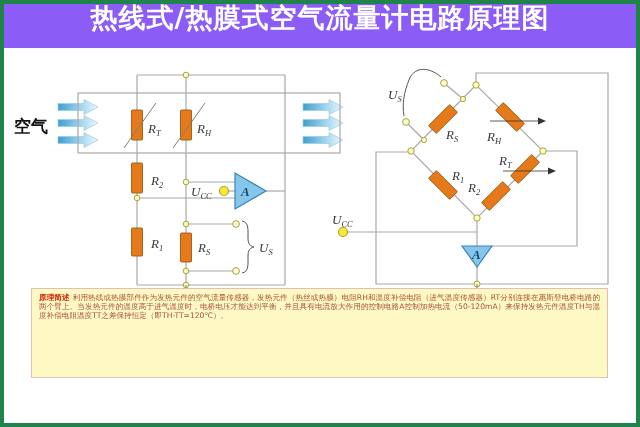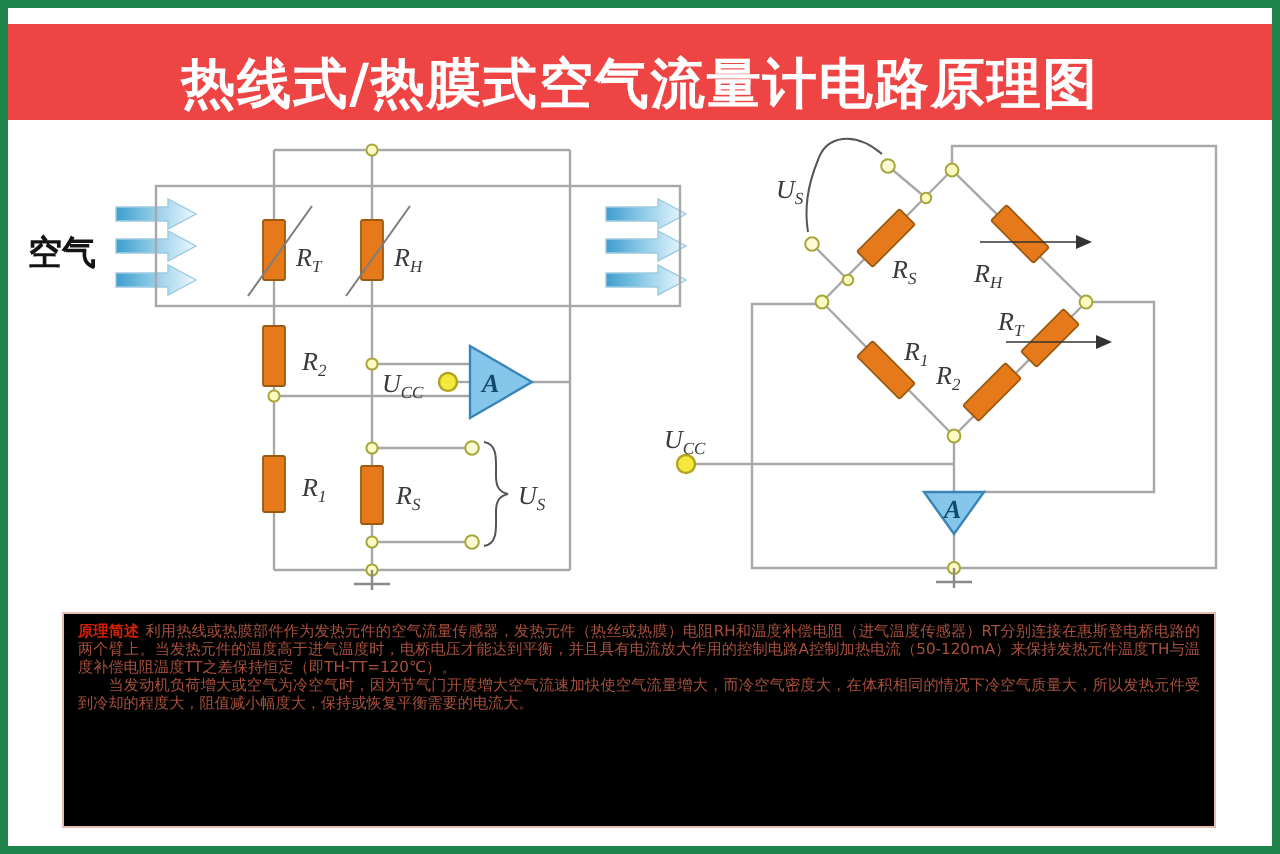--- a/index.html
+++ b/index.html
@@ -1,41 +1,41 @@
 <!DOCTYPE html>
 <html><head>
 <meta charset="utf-8">
 <style>
   html,body{margin:0;padding:0;background:#888;}
   .canvas{position:relative;width:640px;height:427px;background:#ffffff;overflow:hidden;
           font-family:"DejaVu Sans",sans-serif;}
   .frame{position:absolute;inset:0;border:4px solid #1e8449;box-sizing:border-box;pointer-events:none;z-index:9;}
-  .titlebar{position:absolute;left:4px;top:12px;width:632px;height:48px;background:#ef4444;
-            display:flex;align-items:flex-end;justify-content:center;z-index:5;}
+  .titlebar{position:absolute;left:4px;top:0;width:632px;height:48px;background:#8b5cf6;
+            display:flex;align-items:flex-start;justify-content:center;z-index:5;}
   .titlebar h1{margin:0;color:#ffffff;font-size:27px;font-weight:bold;letter-spacing:1px;
                font-family:"DejaVu Sans",sans-serif;}
   svg{position:absolute;left:0;top:0;}
   .wire{stroke:#a8a8a8;stroke-width:1.2;fill:none;}
   .duct{stroke:#a8a8a8;stroke-width:1.2;fill:none;}
   .res{stroke:#9a5a12;stroke-width:0.9;}
   .slash{stroke:#7d7d7d;stroke-width:1;}
   .node{fill:#fdfbc0;stroke:#a7a63a;stroke-width:1;}
   .term{fill:#fcfad4;stroke:#a7a63a;stroke-width:1;}
   .pwr{fill:#f6e93e;stroke:#b0a41c;stroke-width:1.2;}
   .amp{stroke:#3a85b8;stroke-width:1.2;}
   .rlabel{font:italic 13px "Liberation Serif","DejaVu Serif",serif;fill:#3a3a3a;}
   .rlabel .sub{font-size:8.5px;}
   .alabel{font:italic bold 13px "Liberation Serif","DejaVu Serif",serif;fill:#14496e;}
   .cjk{font:bold 17px "DejaVu Sans",sans-serif;fill:#141414;}
   .brace{stroke:#555;stroke-width:1;fill:none;}
   .meas{stroke:#333;stroke-width:0.8;}
   .meashead{fill:#333;stroke:none;}
   .gnd{stroke:#8a8a8a;stroke-width:1.2;fill:none;}
-  .notes{position:absolute;left:31px;top:306px;width:577px;height:108px;box-sizing:border-box;
-         border:1px solid #e3beb6;background:#000000;padding:5px 7px;z-index:4;
+  .notes{position:absolute;left:31px;top:288px;width:577px;height:90px;box-sizing:border-box;
+         border:1px solid #e3beb6;background:#fef9c3;padding:5px 7px;z-index:4;
          color:#a8503c;font-size:7.6px;line-height:1.18;text-align:justify;}
   .notes p{margin:0;text-indent:2em;}
   .notes p.first{text-indent:0;}
   .notes .hd{color:#d42000;font-weight:bold;margin-right:3px;}
 </style>
 </head>
 <body>
 
 <div class="canvas">
 
@@ -174,17 +174,16 @@
       <text class="rlabel" x="452" y="180"><tspan>R</tspan><tspan class="sub" dy="3">1</tspan></text>
       <text class="rlabel" x="468" y="192"><tspan>R</tspan><tspan class="sub" dy="3">2</tspan></text>
       <text class="rlabel" x="499" y="165"><tspan>R</tspan><tspan class="sub" dy="3">T</tspan></text>
       <text class="rlabel" x="332" y="224"><tspan>U</tspan><tspan class="sub" dy="3">CC</tspan></text>
       <text class="alabel" x="472" y="259">A</text>
     </g>
   </svg>
 
   <div class="notes">
     <p class="first"><span class="hd">原理简述</span><span>利用热线或热膜部件作为发热元件的空气流量传感器，发热元件（热丝或热膜）电阻RH和温度补偿电阻（进气温度传感器）RT分别连接在惠斯登电桥电路的两个臂上。当发热元件的温度高于进气温度时，电桥电压才能达到平衡，并且具有电流放大作用的控制电路A控制加热电流（50-120mA）来保持发热元件温度TH与温度补偿电阻温度TT之差保持恒定（即TH-TT=120℃）。</span></p>
-    <p>当发动机负荷增大或空气为冷空气时，因为节气门开度增大空气流速加快使空气流量增大，而冷空气密度大，在体积相同的情况下冷空气质量大，所以发热元件受到冷却的程度大，阻值减小幅度大，保持或恢复平衡需要的电流大。</p>
   </div>
 
   <div class="frame"></div>
 </div>
 
 </body></html>

